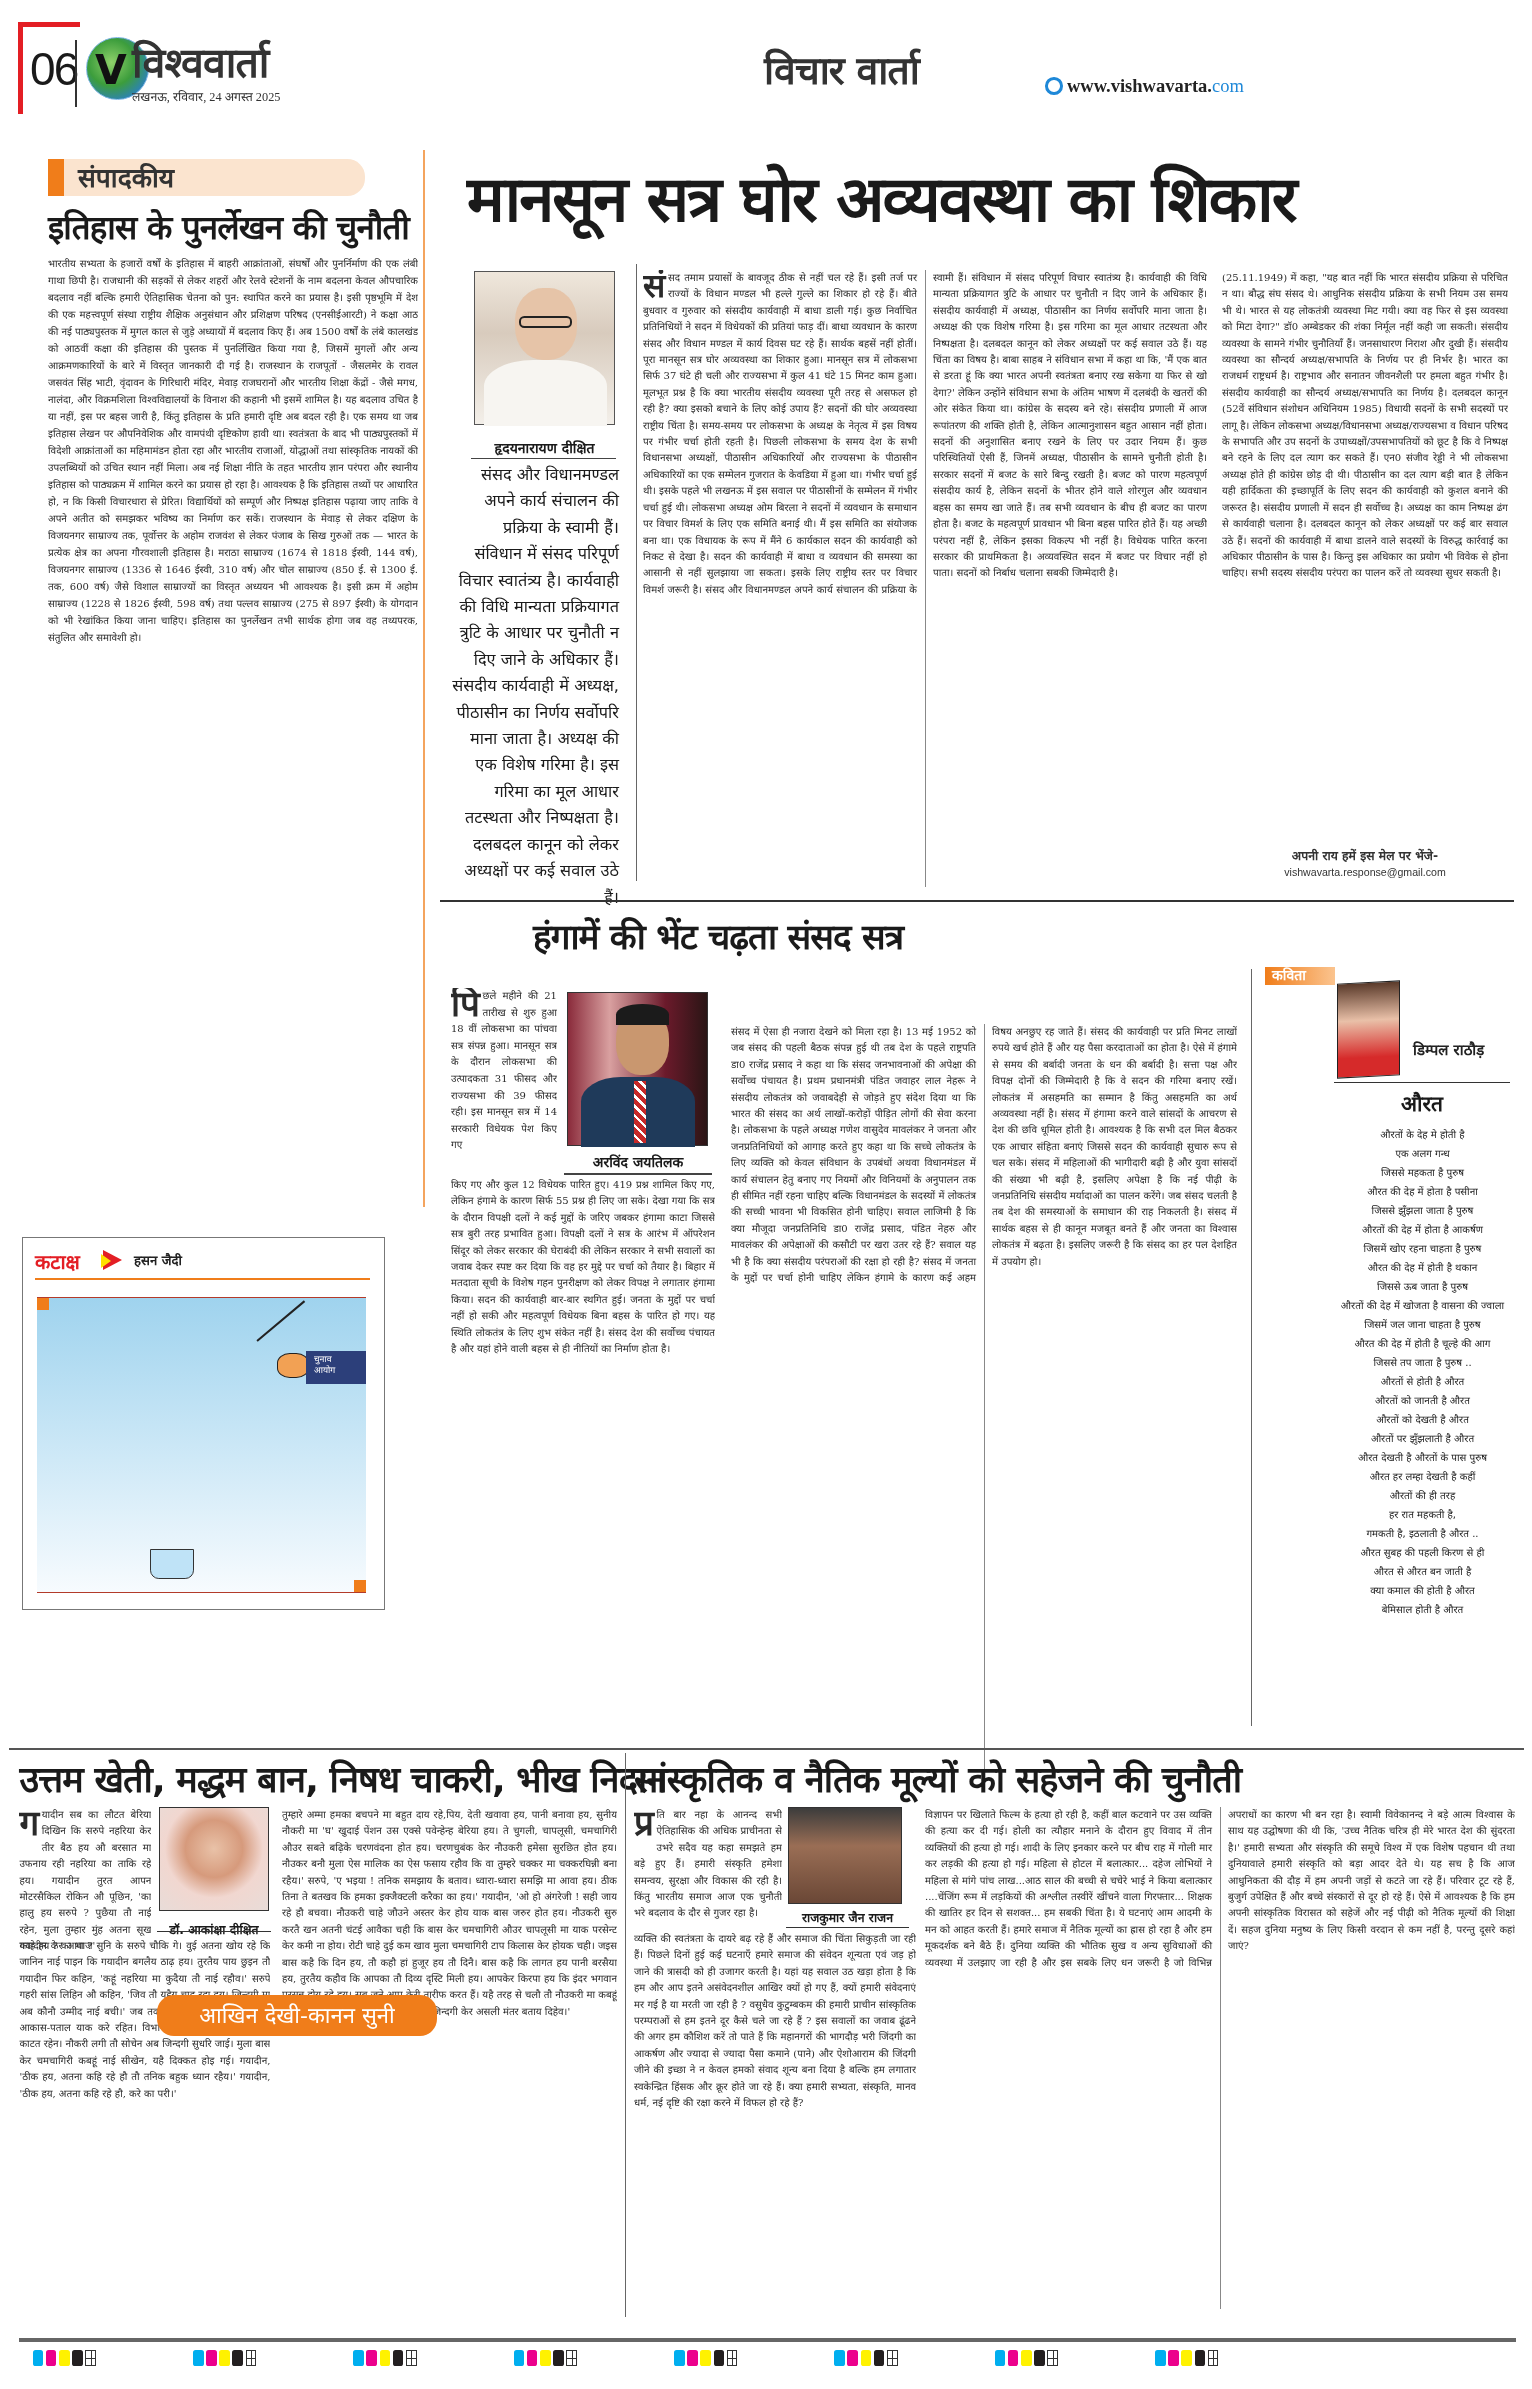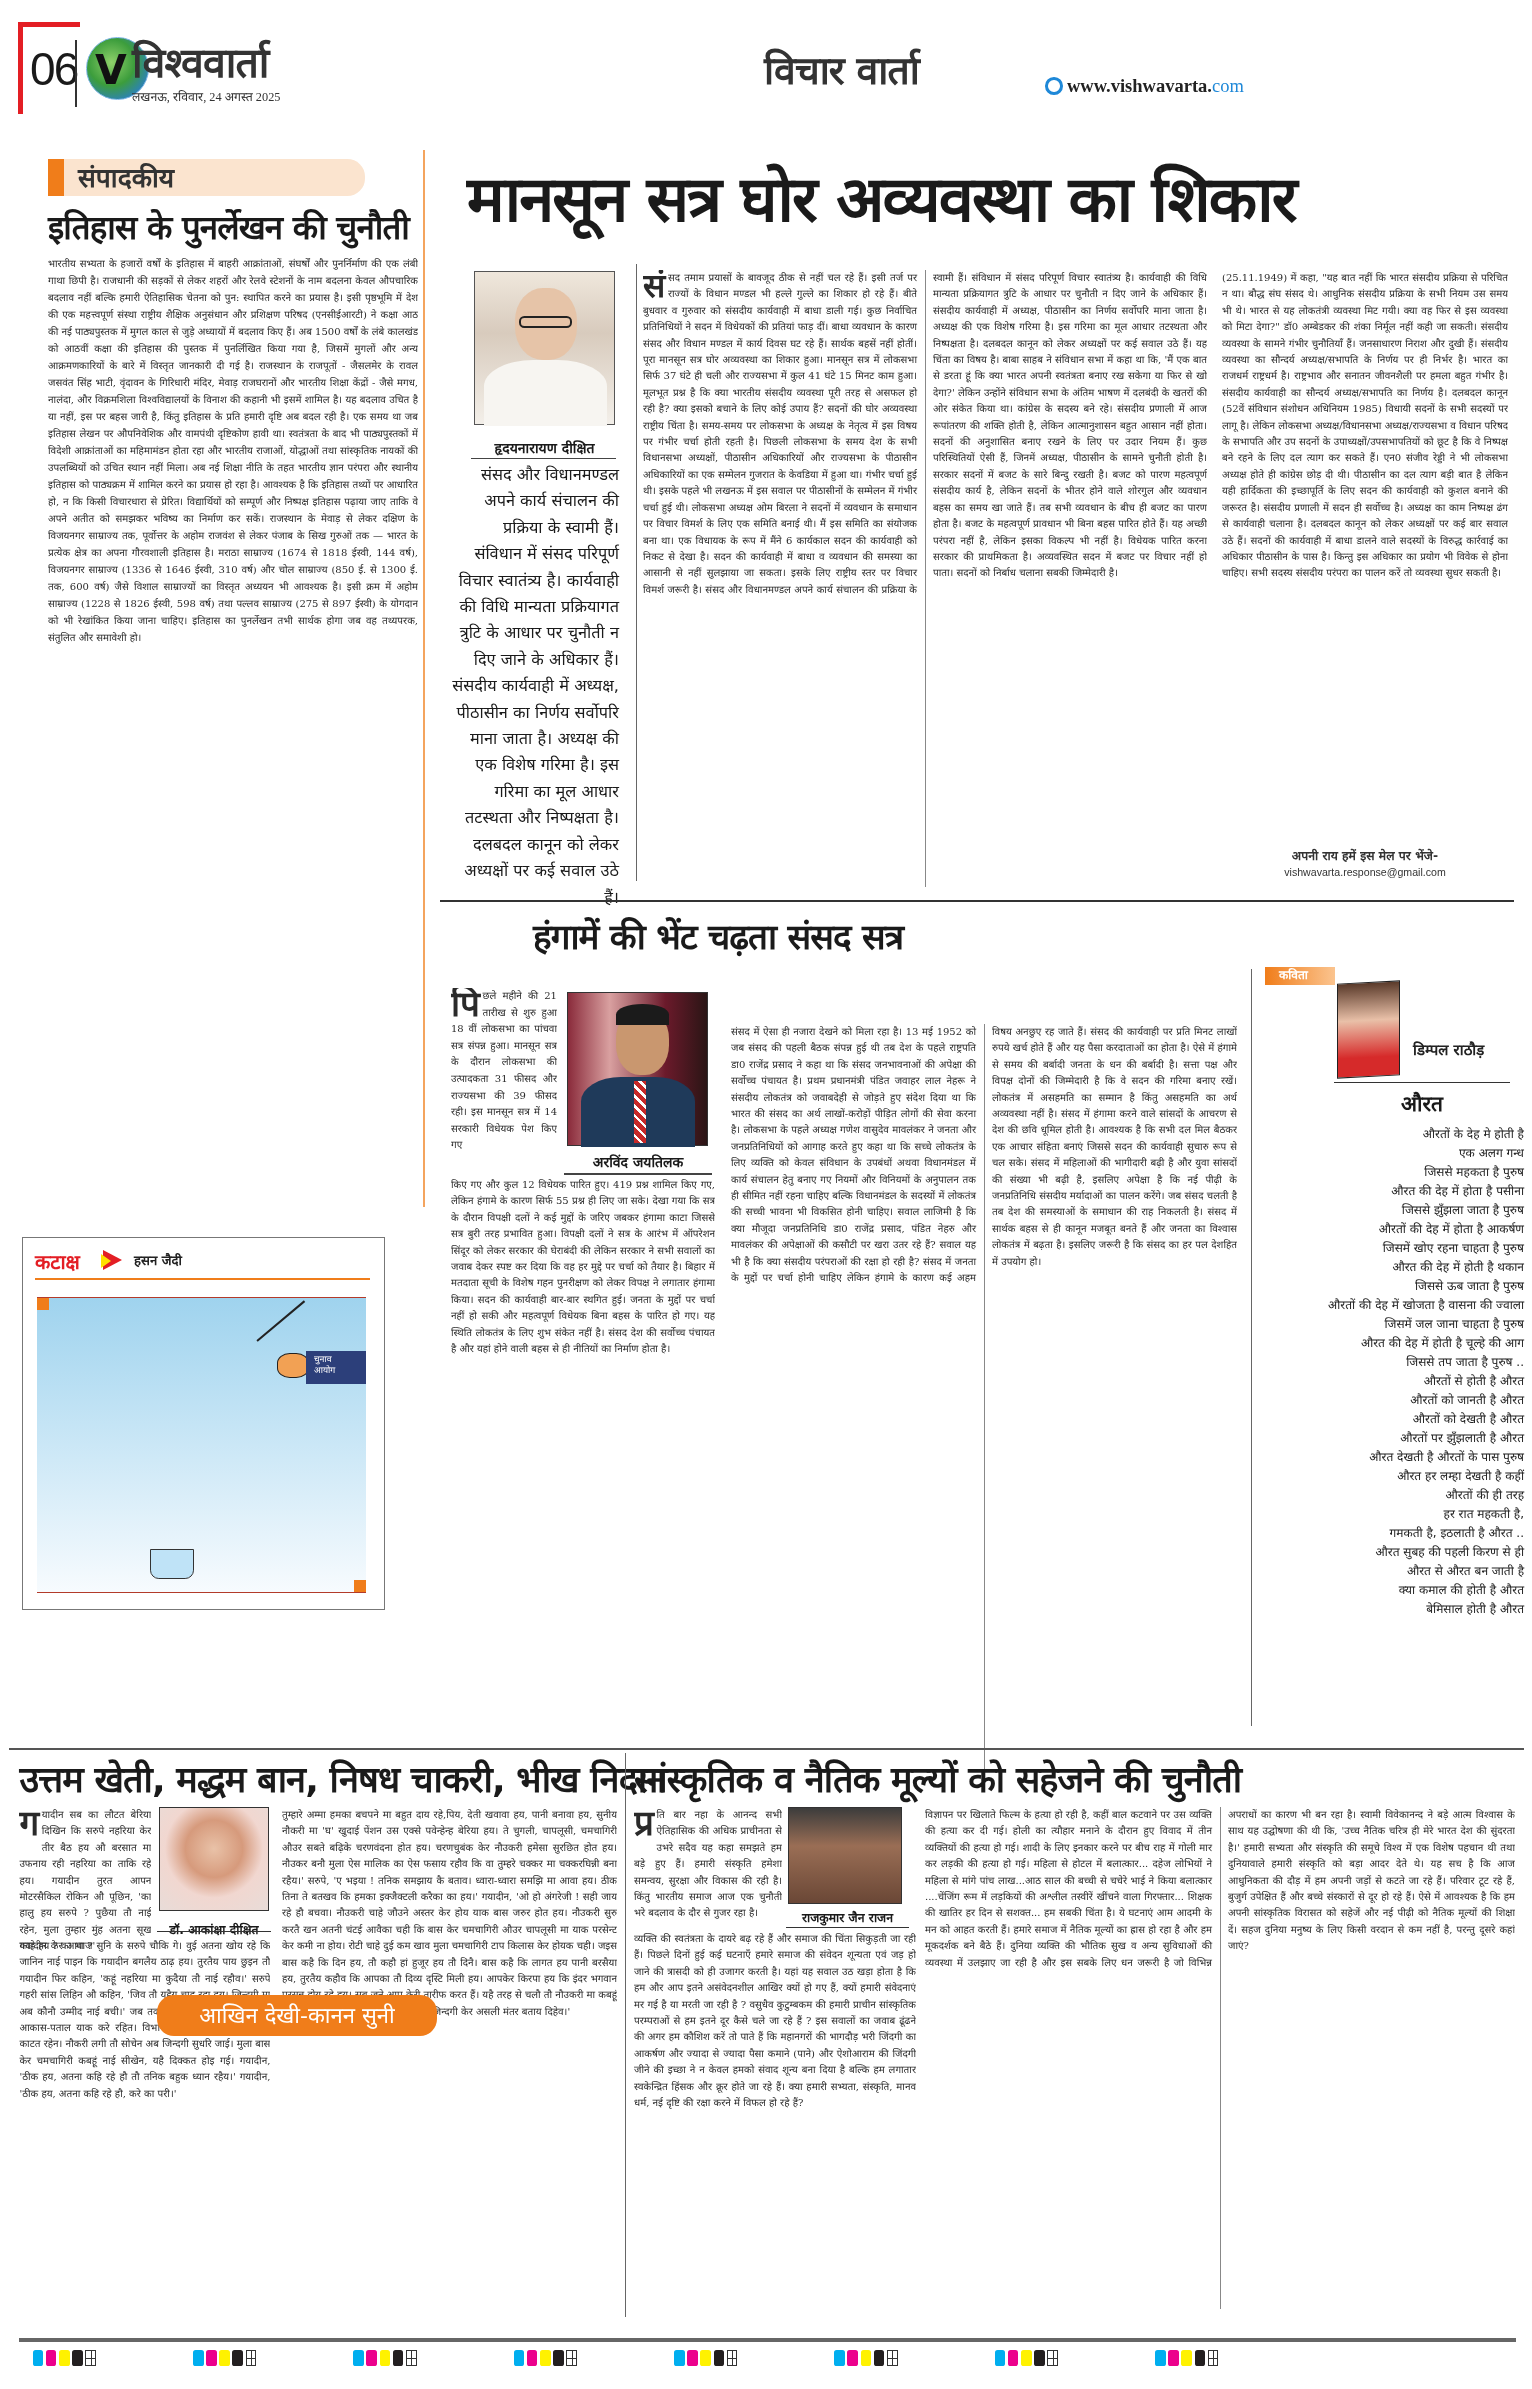--- a/index.html
+++ b/index.html
@@ -56,26 +56,26 @@
   .a2-photo .suit { position: absolute; left: 13.2px; top: 84px; width: 114px; height: 70px; background: #1f3a5a; border-radius: 35% 35% 0 0; }
   .a2-photo .tie { position: absolute; left: 66px; top: 88px; width: 12.3px; height: 62px; background: repeating-linear-gradient(45deg, #c62828 0 4.4px, #fff 4.4px 7px); }
   .a2-author { left: 564px; top: 1152px; width: 148px; text-align: center; font-size: 14px; font-weight: 700; }
   .a2-author-rule { left: 564px; top: 1173px; width: 148px; height: 1.8px; background: #444; }
   .a2-body1 { left: 451px; top: 1177px; width: 264px; height: 564px; }
   .a2-body2 { left: 731px; top: 1024px; width: 506px; height: 757px; }
   .a2-vrule { left: 1251px; top: 969px; width: 0.9px; height: 757px; background: #666; }
   .a2-rule { left: 8.8px; top: 1748px; width: 1515px; height: 1.8px; background: #555; }
 
   
-  .poem-tag { left: 1265px; top: 967px; width: 70px; height: 17.6px; background: linear-gradient(90deg, #f07d1a, #fbc48f); color: #fff; font-size: 12px; font-weight: 700; padding-left: 14px; line-height: 17.6px; }
+  .poem-tag { left: 1265px; top: 967px; width: 70px; height: 17.6px; background: linear-gradient(90deg, #f07d1a, #fbc48f); color: #fff; font-size: 14px; font-weight: 700; padding-left: 7px; line-height: 17.6px; }
   .poem-photo { left: 1337px; top: 982px; width: 63px; height: 95px; background: linear-gradient(180deg, #5a3a2a 0%, #e9c0a8 40%, #d62a2a 80%); border: 0.9px solid #222; transform: skewY(-3deg); }
   .poet-name { left: 1413px; top: 1039px; font-size: 15px; font-weight: 700; color: #222; }
   .poem-rule { left: 1334px; top: 1082px; width: 176px; height: 0.9px; background: #333; }
   .poem-title { left: 1334px; top: 1089px; width: 176px; text-align: center; font-size: 21px; font-weight: 700; }
-  .poem-lines { left: 1321px; top: 1125px; width: 203px; text-align: right; font-size: 12px; line-height: 19px; color: #222; }
+  .poem-lines { left: 1321px; top: 1125px; width: 203px; text-align: center; font-size: 10px; line-height: 19px; color: #222; }
 
   
   .cart-box { left: 22px; top: 1237px; width: 363px; height: 373px; border: 0.9px solid #777; }
   .cart-label { left: 35px; top: 1248px; font-size: 20px; font-weight: 700; color: #e31e24; }
   .cart-arrow { left: 103px; top: 1250px; width: 0; height: 0; border-top: 10.6px solid transparent; border-bottom: 10.6px solid transparent; border-left: 19.4px solid #e31e24; }
   .cart-arrow2 { left: 101px; top: 1254px; width: 0; height: 0; border-top: 7px solid transparent; border-bottom: 7px solid transparent; border-left: 10.6px solid #ffe000; }
   .cart-artist { left: 134px; top: 1251px; font-size: 13.2px; font-weight: 700; color: #222; }
   .cart-rule { left: 35px; top: 1278px; width: 335px; height: 1.8px; background: #f07d1a; }
   .cart-img { left: 37px; top: 1297px; width: 329px; height: 296px; background: linear-gradient(180deg, #9fd3ee 0%, #cfe9f7 55%, #f7fbfe 100%); border-top: 1.8px solid #b33a2a; border-bottom: 1.8px solid #b33a2a; overflow: hidden; }
   .balloon { position: absolute; left: 51px; top: 49px; width: 167px; height: 155px; border-radius: 50%; background: radial-gradient(circle at 60% 40%, #64b9ec 0%, #2593d8 60%, #167cc0 100%); border: 1.8px solid #1a1a1a; }

